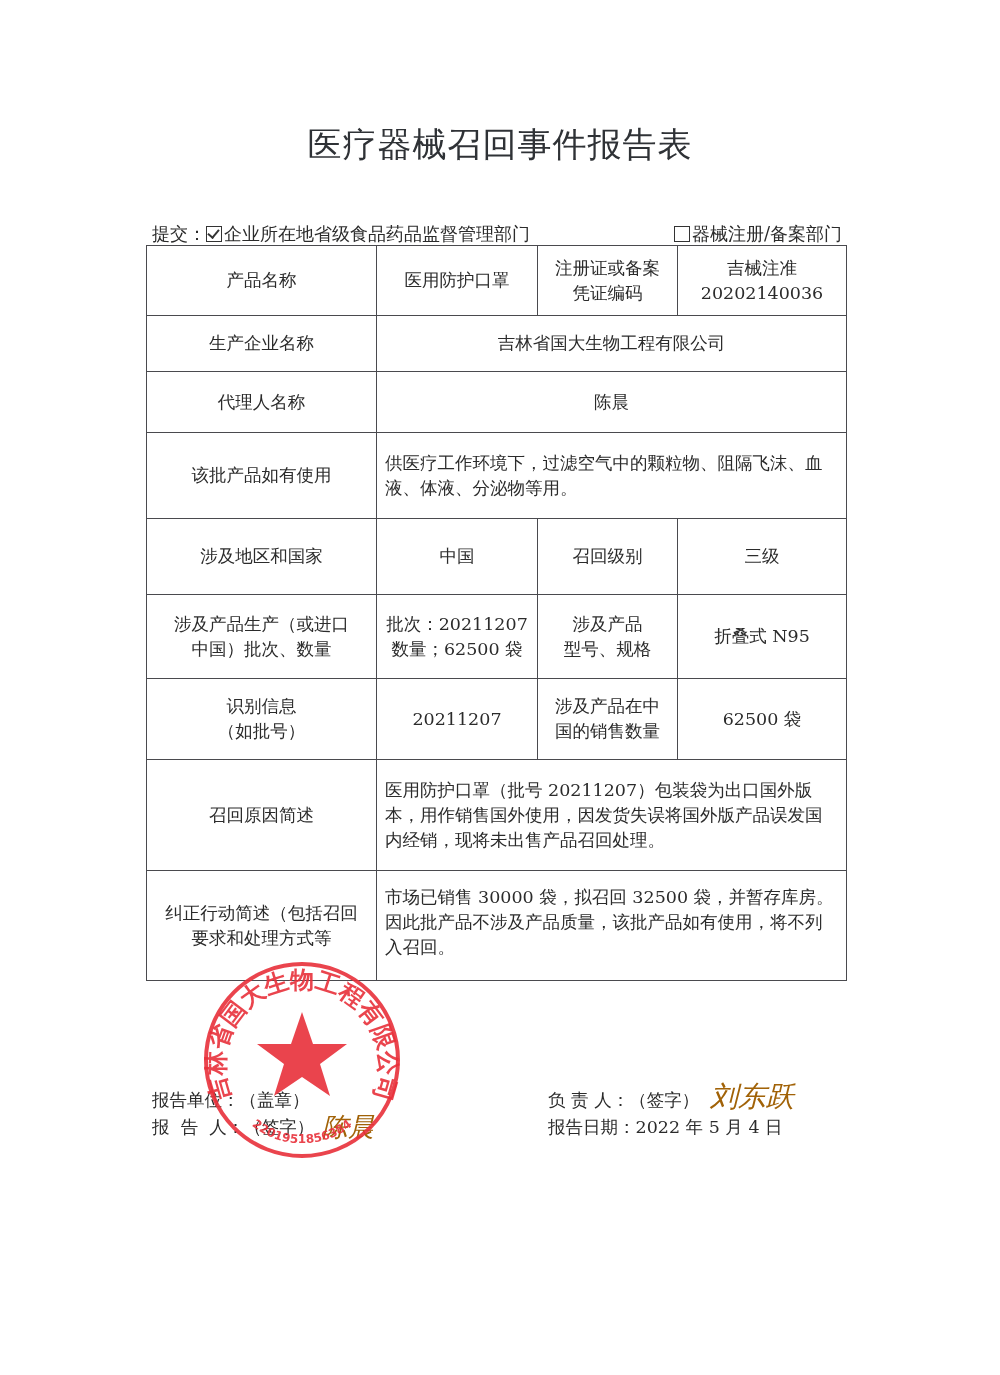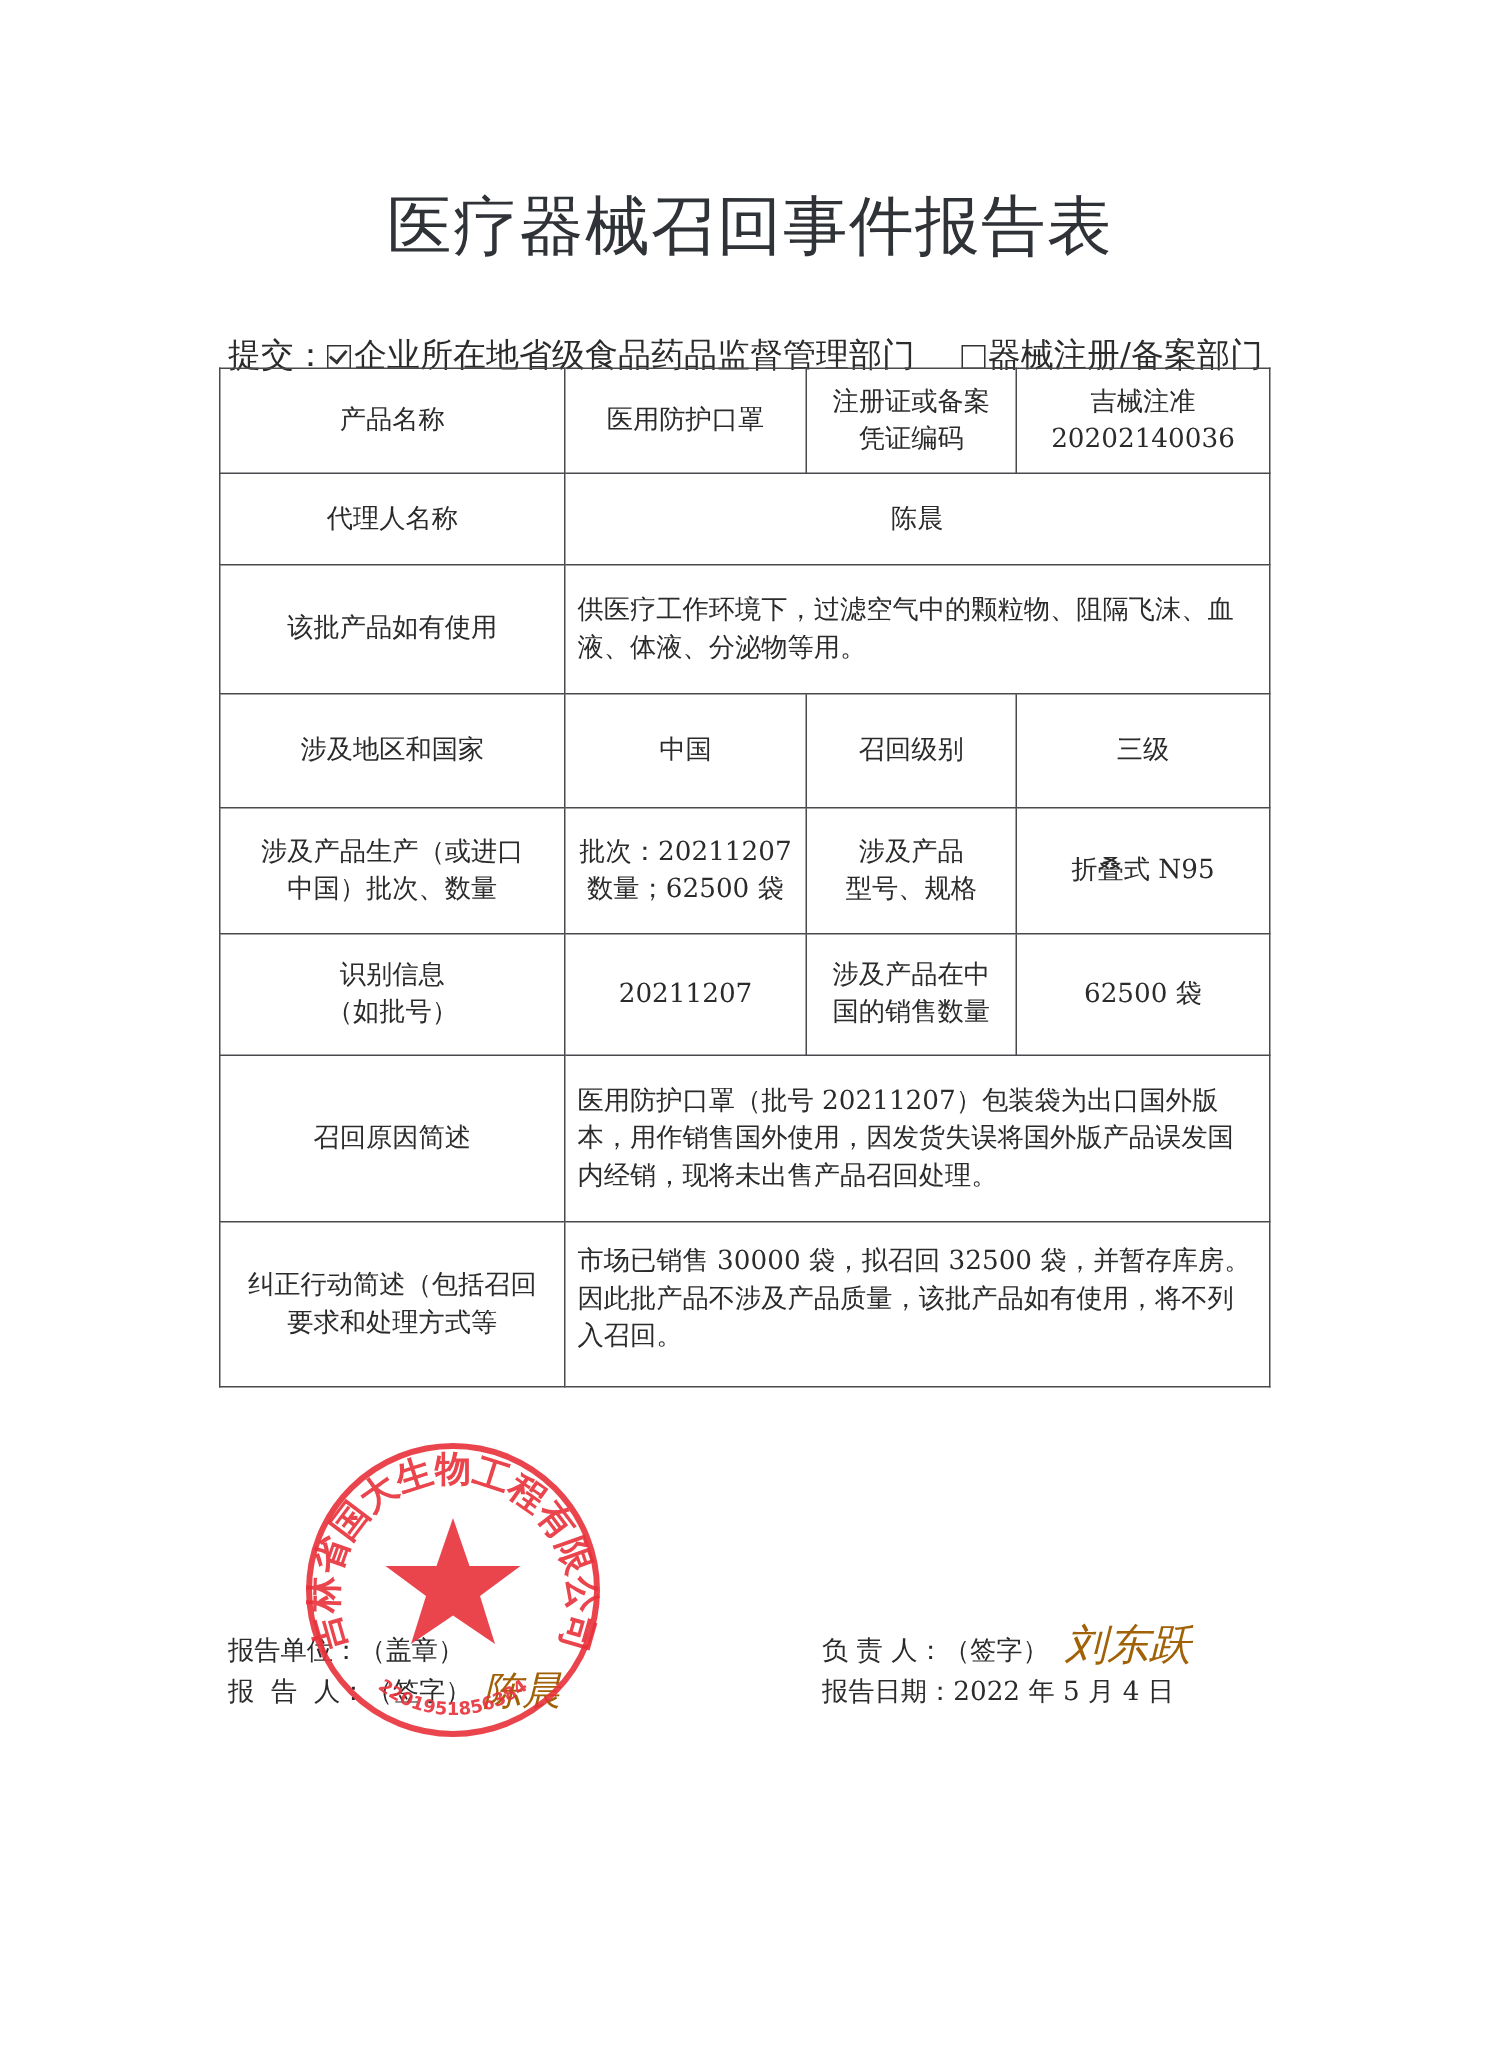--- a/index.html
+++ b/index.html
@@ -1,22 +1,22 @@
 <!DOCTYPE html>
 <html><head>
 <meta charset="utf-8">
 <style>
   html, body { margin:0; padding:0; background:#ffffff; }
   body { width:1000px; height:1375px; position:relative; overflow:hidden;
          font-family:"DejaVu Serif","Liberation Serif",serif; color:#2b2b2b; }
   .title { position:absolute; top:122px; left:0; width:1000px; text-align:center;
-           font-family:"DejaVu Sans","Liberation Sans",sans-serif; font-size:43px;
+           font-family:"DejaVu Sans","Liberation Sans",sans-serif; font-size:34px;
            letter-spacing:1px; color:#2f3236; }
   .submit-line { position:absolute; top:222px; left:152px; width:690px; height:24px;
-                 font-size:22px; color:#2b2b2b; }
+                 font-size:18px; color:#2b2b2b; }
   .submit-left { position:absolute; left:0; top:0; }
   .submit-right { position:absolute; right:0; top:0;margin-left:25px; }
   .chk { display:inline-block; width:14px; height:14px; border:1.5px solid #333;
          vertical-align:-2px; margin-right:2px; position:relative; }
   .chk.checked::after { content:""; position:absolute; left:3px; top:0px; width:5px; height:9px;
          border-right:2px solid #333; border-bottom:2px solid #333; transform:rotate(40deg); }
   table.form { position:absolute; top:245px; left:146px; width:700px;
                border-collapse:collapse; table-layout:fixed; }
   table.form td { border:1.6px solid #4a4a4e; text-align:center; vertical-align:middle;
                   font-size:17.5px; line-height:25px; padding:0 4px; color:#2b2b2b; }
@@ -52,20 +52,24 @@
     <td>产品名称</td>
     <td>医用防护口罩</td>
     <td>
           <div>注册证或备案</div>
           <div>凭证编码</div>
         </td>
     <td>
           <div>吉械注准</div>
           <div>20202140036</div>
         </td>
+  </tr>
+  <tr style="height:56px">
+    <td>生产企业名称</td>
+    <td colspan="3">吉林省国大生物工程有限公司</td>
   </tr>
   <tr style="height:61px">
     <td>代理人名称</td>
     <td colspan="3">陈晨</td>
   </tr>
   <tr style="height:86px">
     <td>该批产品如有使用</td>
     <td colspan="3" class="left">供医疗工作环境下，过滤空气中的颗粒物、阻隔飞沫、血液、体液、分泌物等用。</td>
   </tr>
   <tr style="height:76px">

